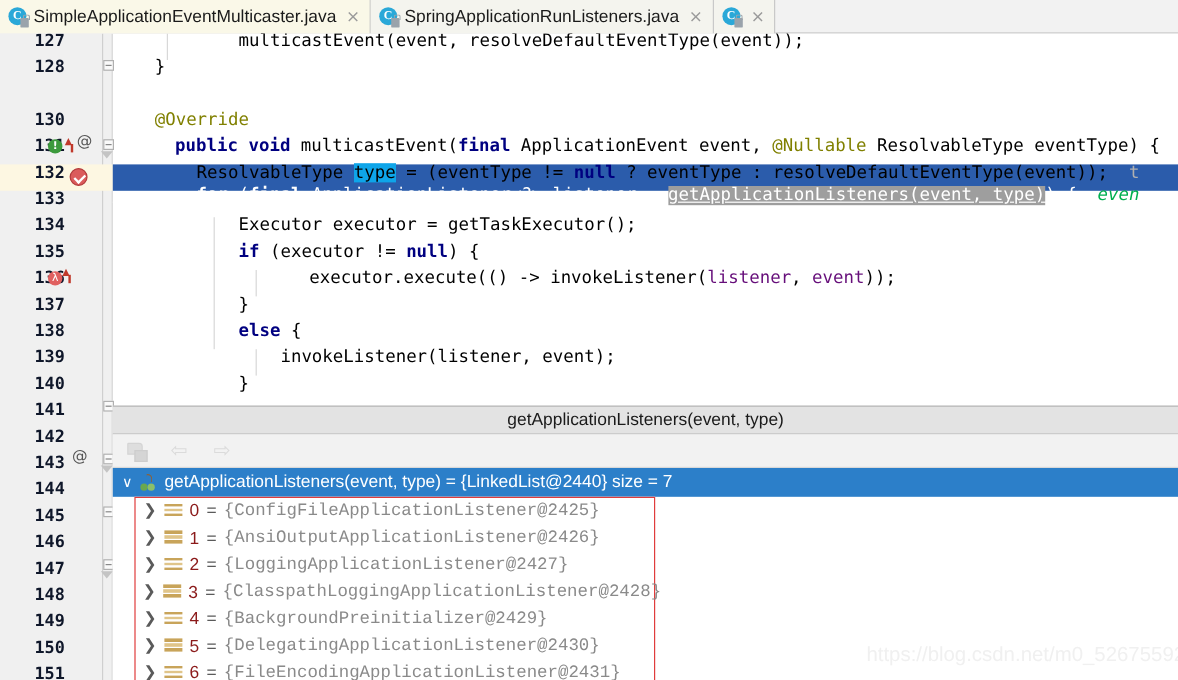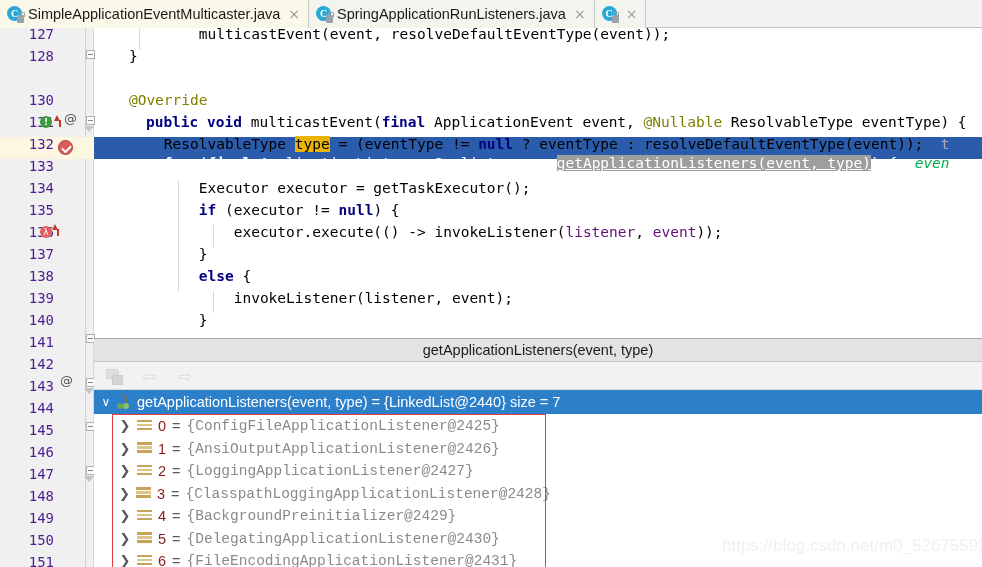--- a/index.html
+++ b/index.html
@@ -97,40 +97,41 @@
     position: absolute; left: 0;
     width: 982px; height: 22px;
     line-height: 22px;
   }
   .lnum {
     position: absolute; left: 0; top: 0;
     width: 54px; height: 22px;
     text-align: right;
     font-family: "DejaVu Sans Mono", monospace;
     font-size: 14px;
-    color: #4c1d95;
+    color: #0f172a;
     line-height: 22px;
+    font-weight: bold;
   }
   .code {
     position: absolute; left: 94px; top: 0;
     height: 22px;
     white-space: pre;
     font-family: "DejaVu Sans Mono", monospace;
     font-size: 14.5px;
     color: #000000;
     line-height: 22px;
   }
   .hl-row { background: #2b5cab; }
   .caret-row { background: #fdf7e2; }
 
   
   .kw   { color: #000080; font-weight: bold; }
   .ann  { color: #808000; }
   .fld  { color: #660e7a; }
-  .strh { background: #eab308; }
+  .strh { background: #0ea5e9; }
   .hint { color: #b0b0b0; font-style: normal; }
   .grn  { color: #00b050; font-style: italic; }
   .onsel { color: #ffffff; }
   .onsel .kw { color: #ffffff; font-weight: bold; }
   .selbox { background: #9e9e9e; color: #ffffff; }
 
   
   .gi { position: absolute; }
   .bp {
     width: 15px; height: 15px; border-radius: 50%;
@@ -460,21 +461,21 @@
     <div class="code" style="top:83px;padding-left:17px;"><span>    </span><span class="kw">public</span><span> </span><span class="kw">void</span><span> </span><span>multicastEvent(</span><span class="kw">final</span><span> ApplicationEvent event, </span><span class="ann">@Nullable</span><span> ResolvableType eventType) {</span></div>
 
     <div class="code" style="top:105px;"><span>        </span><span>ResolvableType </span><span class="strh">type</span><span> = (eventType != </span><span class="kw">null</span><span> ? eventType : resolveDefaultEventType(event));</span><span class="hint">  t</span></div>
 
     <div class="code onsel" style="top:124px;text-decoration:underline;"><span>        </span><span class="kw">for</span><span> (</span><span class="kw">final</span><span> ApplicationListener&lt;?&gt; listener : </span><span class="selbox">getApplicationListeners(event, type)</span><span>) {</span><span class="grn">  even</span></div>
 
     <div class="code" style="top:149px;"><span>            </span><span>Executor executor = getTaskExecutor();</span></div>
 
     <div class="code" style="top:171px;"><span>            </span><span class="kw">if</span><span> (executor != </span><span class="kw">null</span><span>) {</span></div>
 
-    <div class="code" style="top:193px;"><span>                </span><span>executor.execute(() -&gt; invokeListener(</span><span class="fld">listener</span><span>, </span><span class="fld">event</span><span>));</span></div>
+    <div class="code" style="top:193px;margin-left:24px;"><span>                </span><span>executor.execute(() -&gt; invokeListener(</span><span class="fld">listener</span><span>, </span><span class="fld">event</span><span>));</span></div>
 
     <div class="code" style="top:215px;"><span>            </span><span>}</span></div>
 
     <div class="code" style="top:237px;"><span>            </span><span class="kw">else</span><span> {</span></div>
 
     <div class="code" style="top:259px;"><span>                </span><span>invokeListener(listener, event);</span></div>
 
     <div class="code" style="top:281px;"><span>            </span><span>}</span></div>
 
     <div class="popup">

